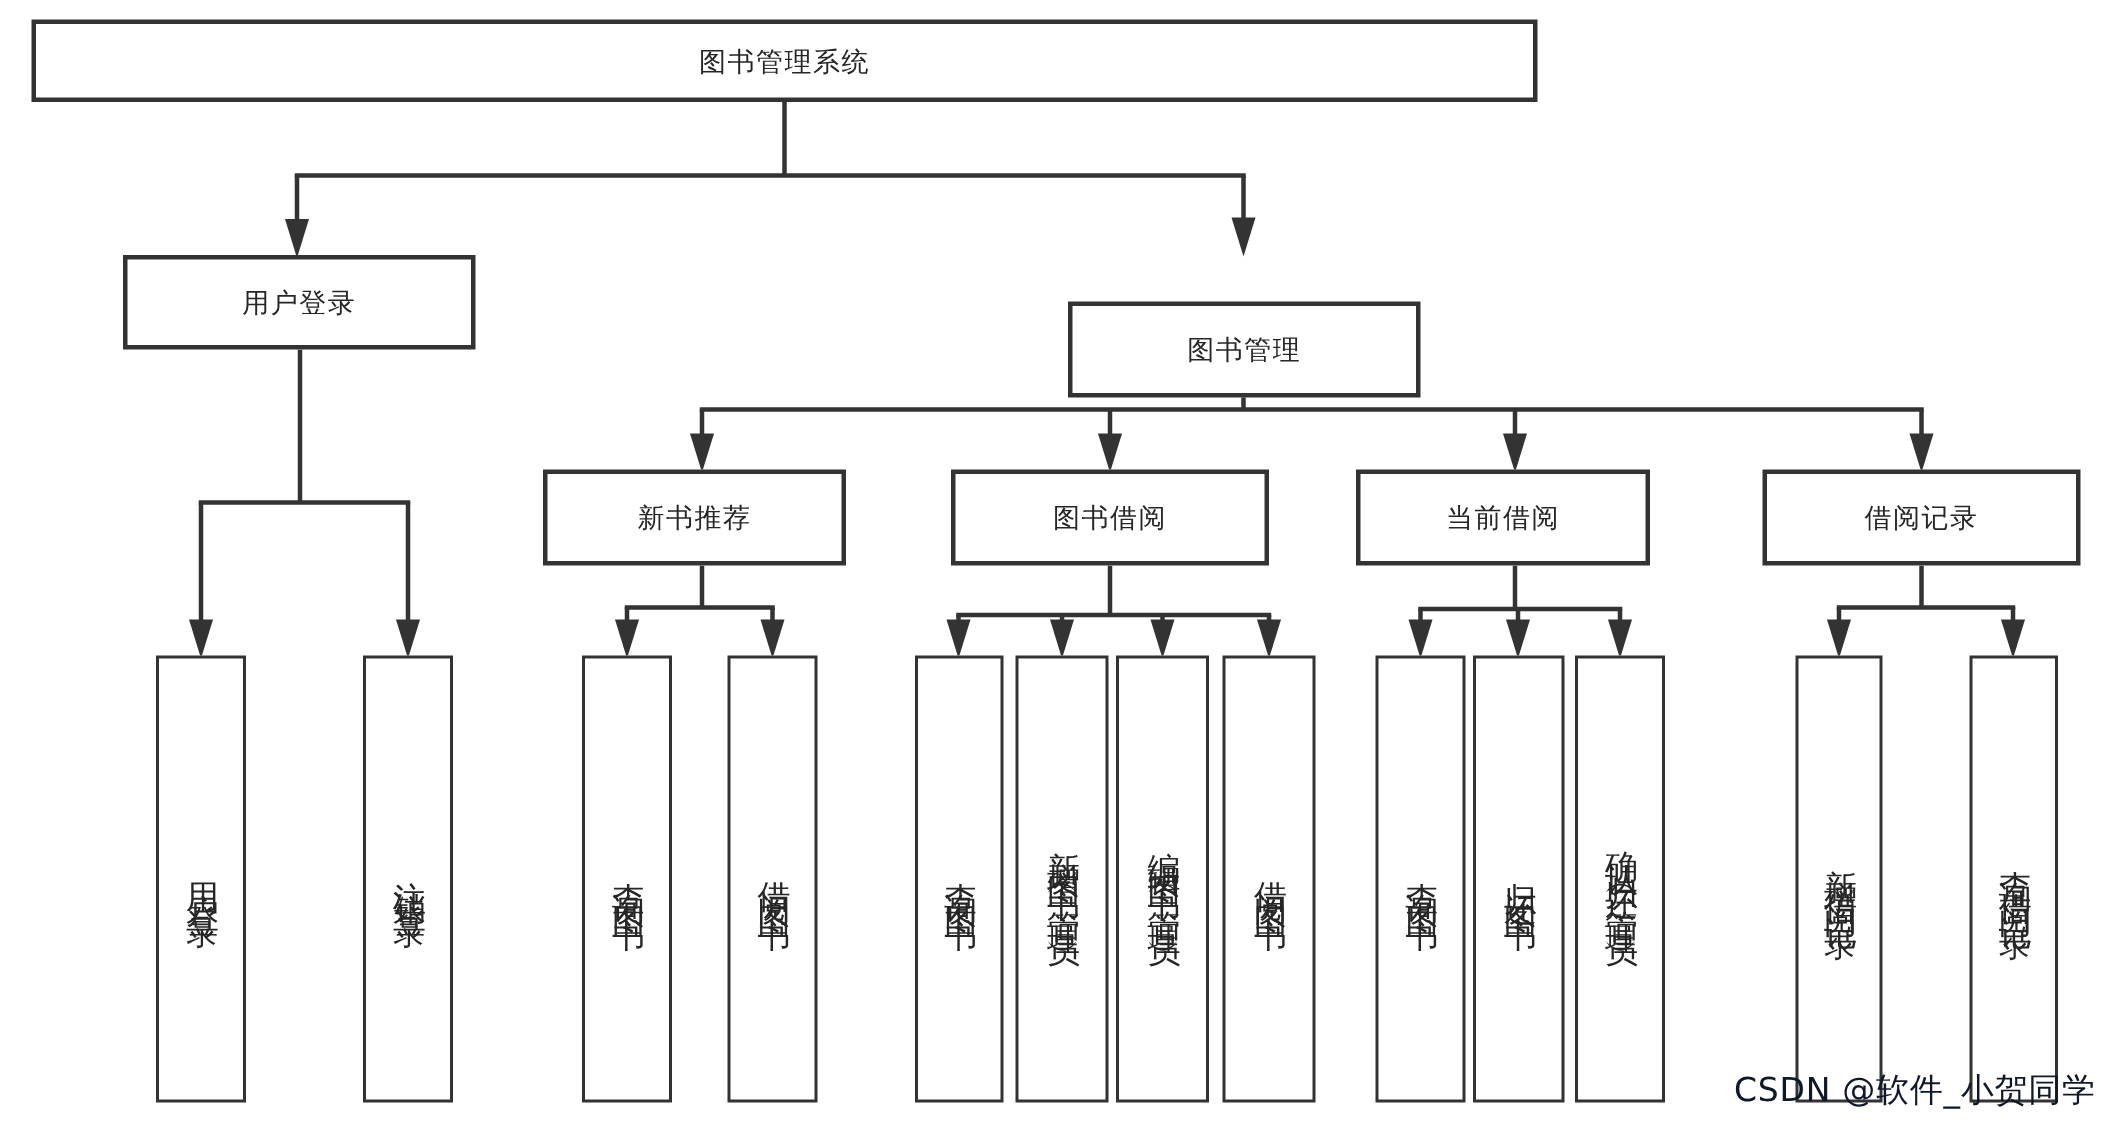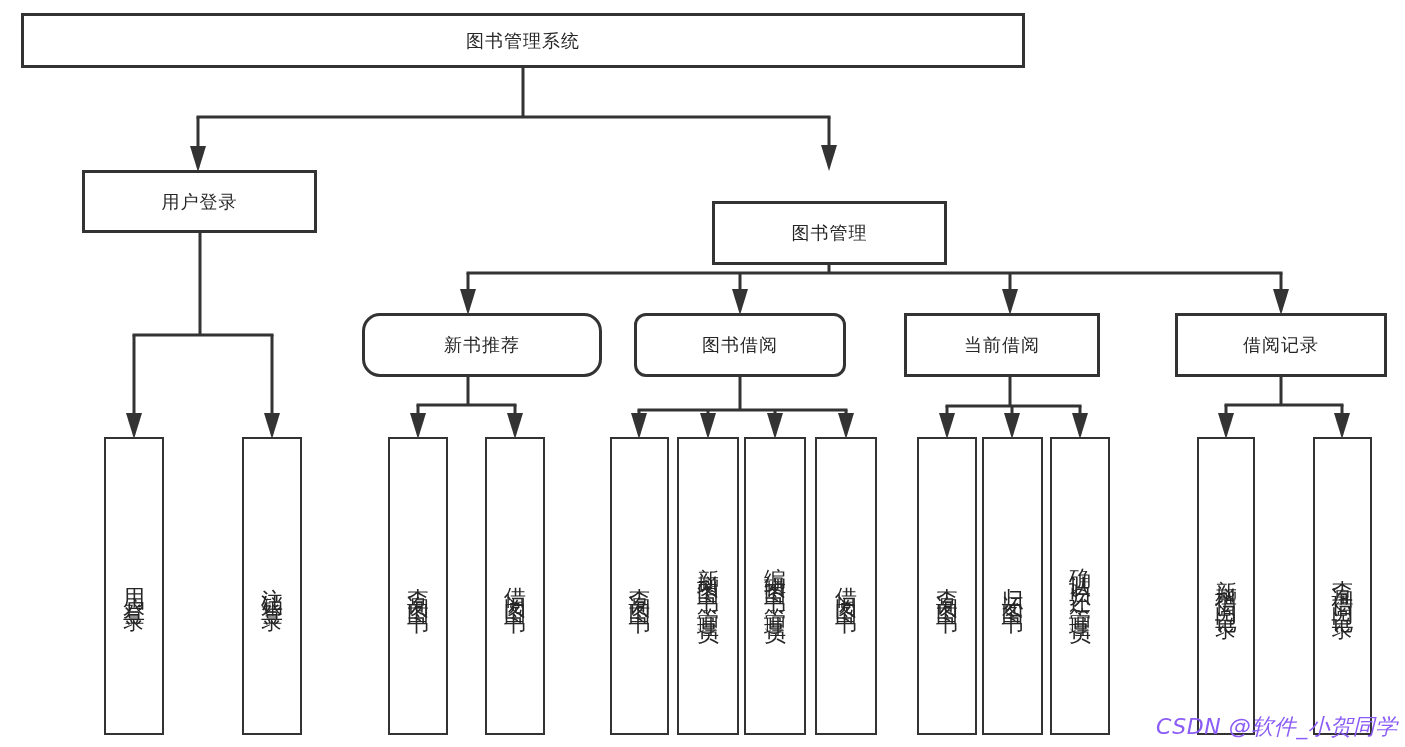--- a/index.html
+++ b/index.html
@@ -47,25 +47,24 @@
     line-height: 1;
     letter-spacing: 8px;
     white-space: nowrap;
     color: #262626;
   }
   .watermark {
     position: absolute;
     left: 1156px;
     top: 712px;
     font-size: 22px;
-    color: #8b5cf6;
+    color: #0f172a;
     white-space: nowrap;
     z-index: 5;
     letter-spacing: 0.5px;
-    font-style: italic;
   }
 </style>
 </head>
 <body>
 
 <div class="canvas">
 
   <svg class="connector-layer" viewBox="0 0 1405 747" xmlns="http://www.w3.org/2000/svg">
     <g stroke="#333333" stroke-width="3" fill="none">
 
@@ -136,24 +135,24 @@
     <span>图书管理系统</span>
   </div>
 
   <div class="node hbox" style="left:82px; top:170px; width:235px; height:63px;">
     <span>用户登录</span>
   </div>
   <div class="node hbox" style="left:712px; top:169px; width:235px; height:64px;margin-top:32px;">
     <span>图书管理</span>
   </div>
 
-  <div class="node hbox" style="left:362px; top:313px; width:240px; height:64px;border-radius:18px;">
+  <div class="node hbox" style="left:362px; top:313px; width:202px; height:64px;">
     <span>新书推荐</span>
   </div>
-  <div class="node hbox" style="left:634px; top:313px; width:212px; height:64px;border-radius:12px;">
+  <div class="node hbox" style="left:634px; top:313px; width:212px; height:64px;">
     <span>图书借阅</span>
   </div>
   <div class="node hbox" style="left:904px; top:313px; width:196px; height:64px;">
     <span>当前借阅</span>
   </div>
   <div class="node hbox" style="left:1175px; top:313px; width:212px; height:64px;">
     <span>借阅记录</span>
   </div>
 
   <div class="node vbox" style="left:104px; top:437px; width:60px; height:298px;">

